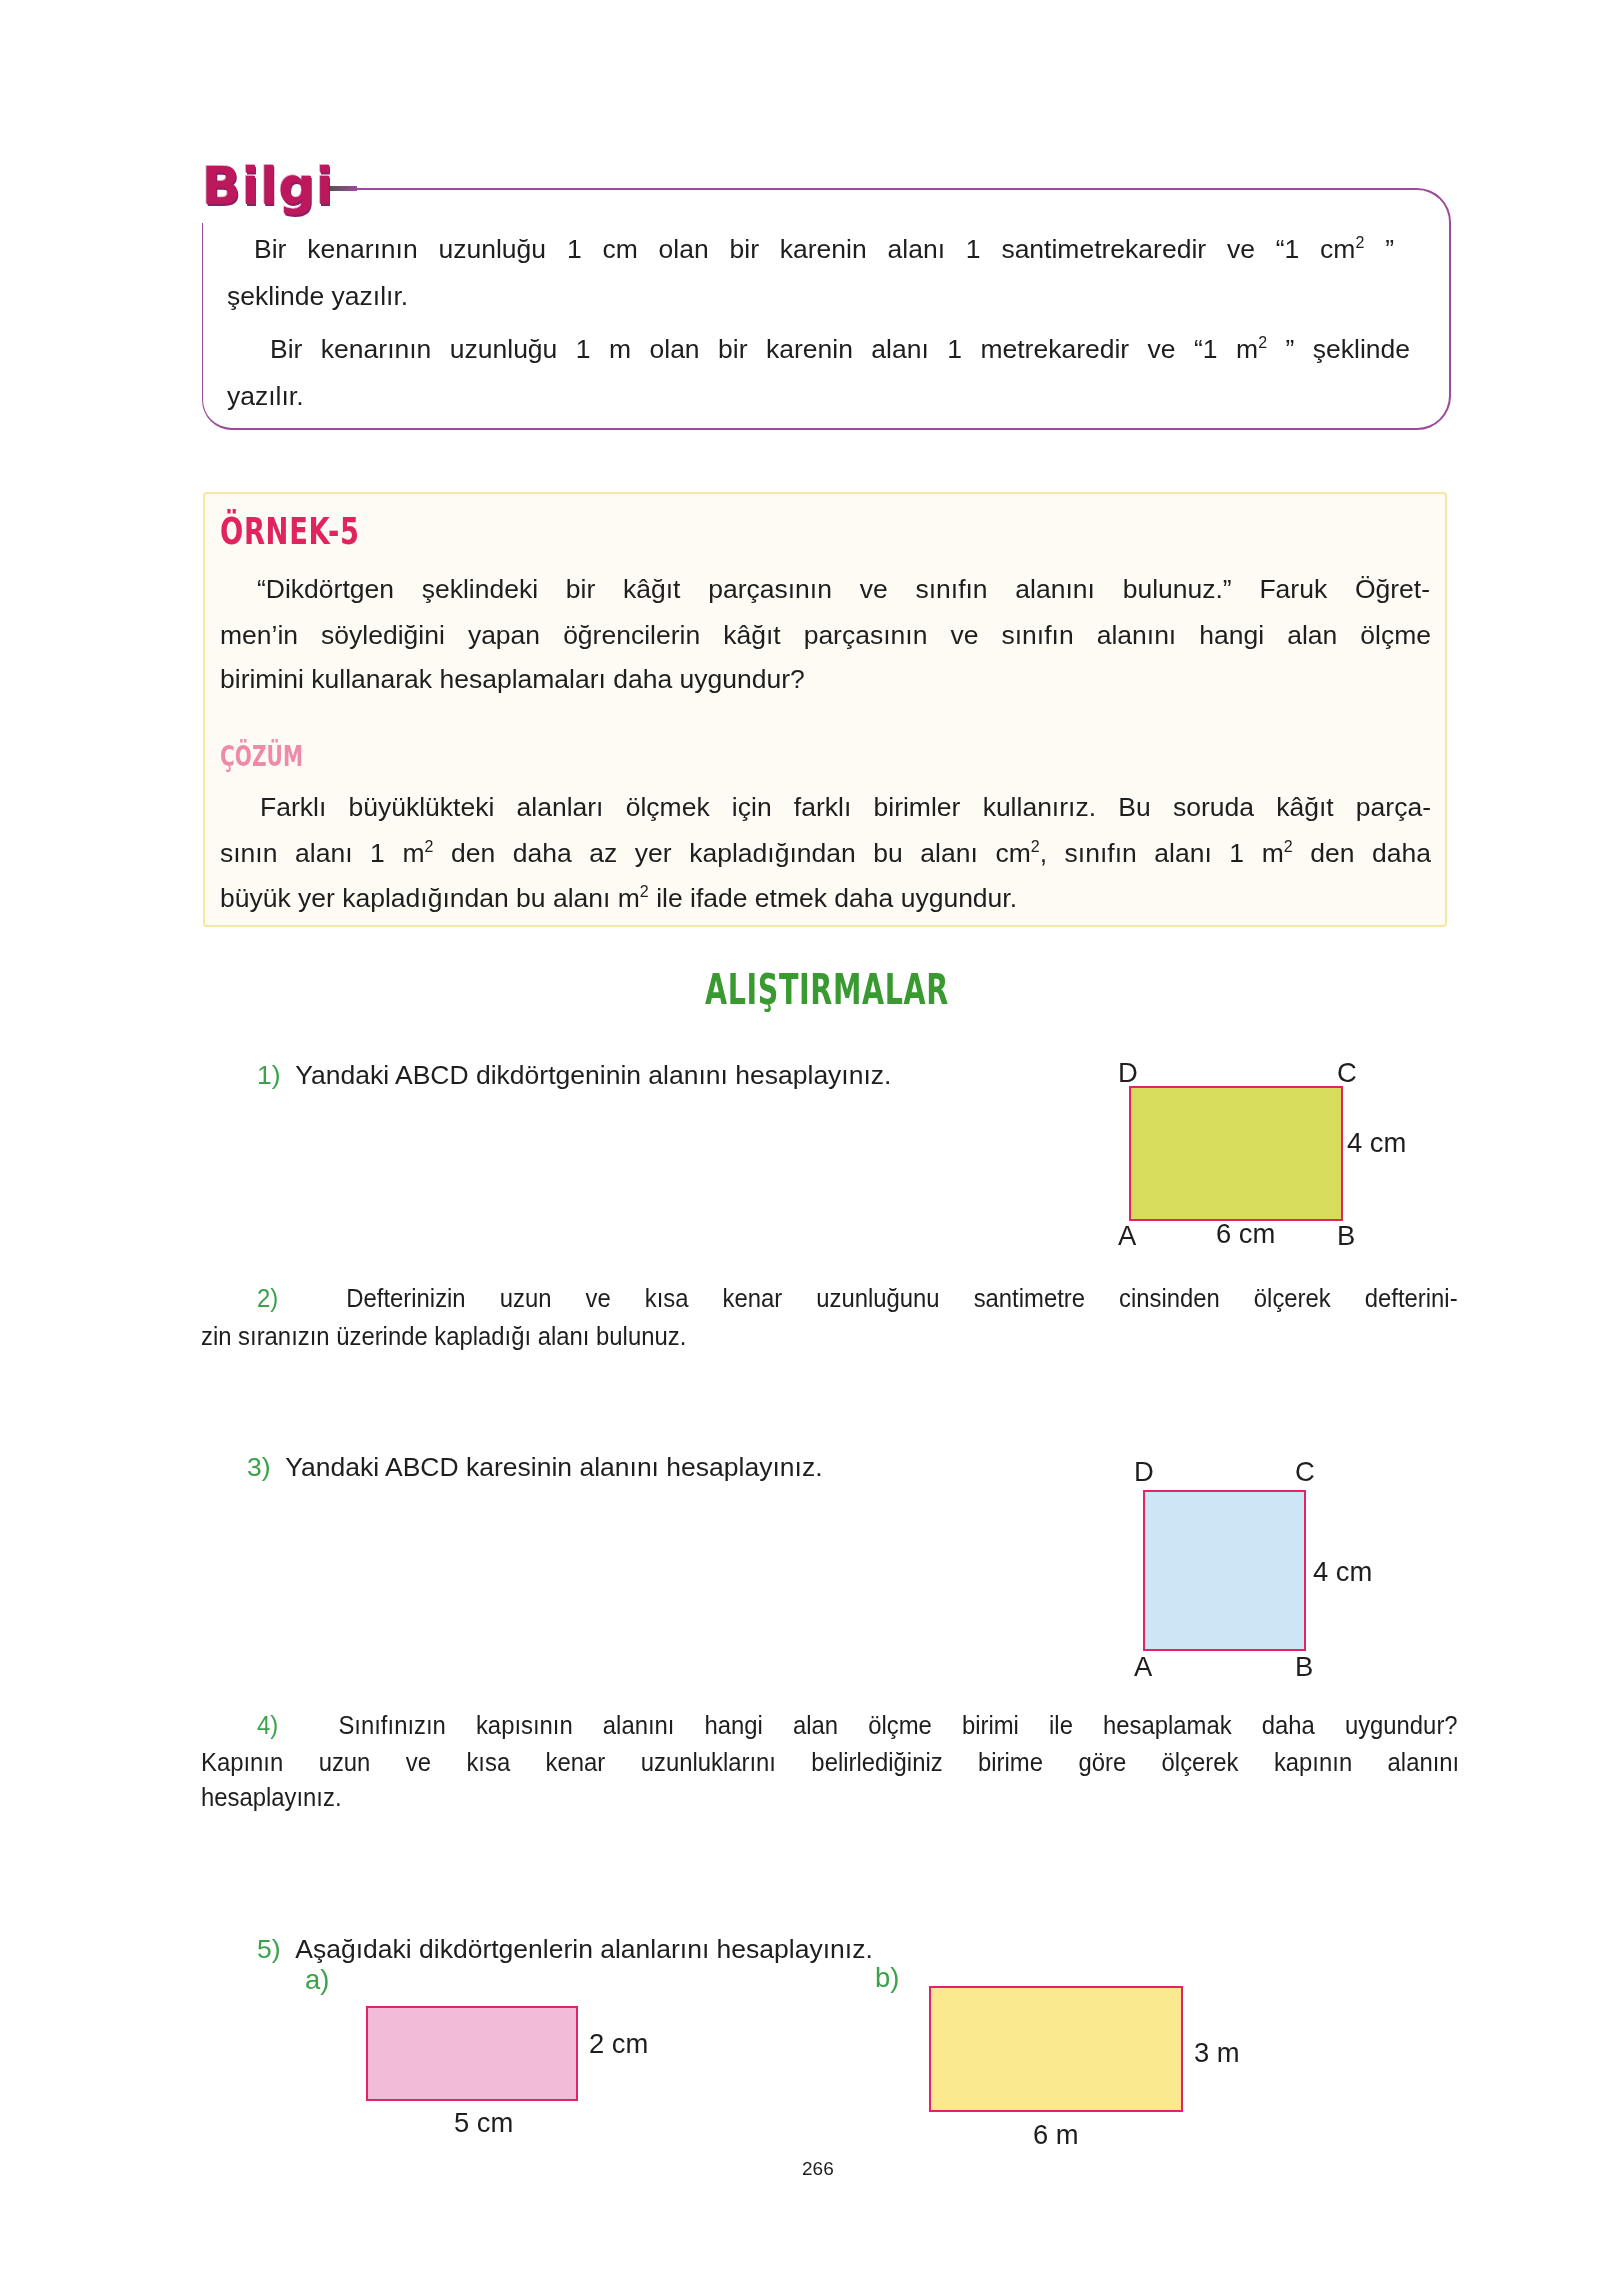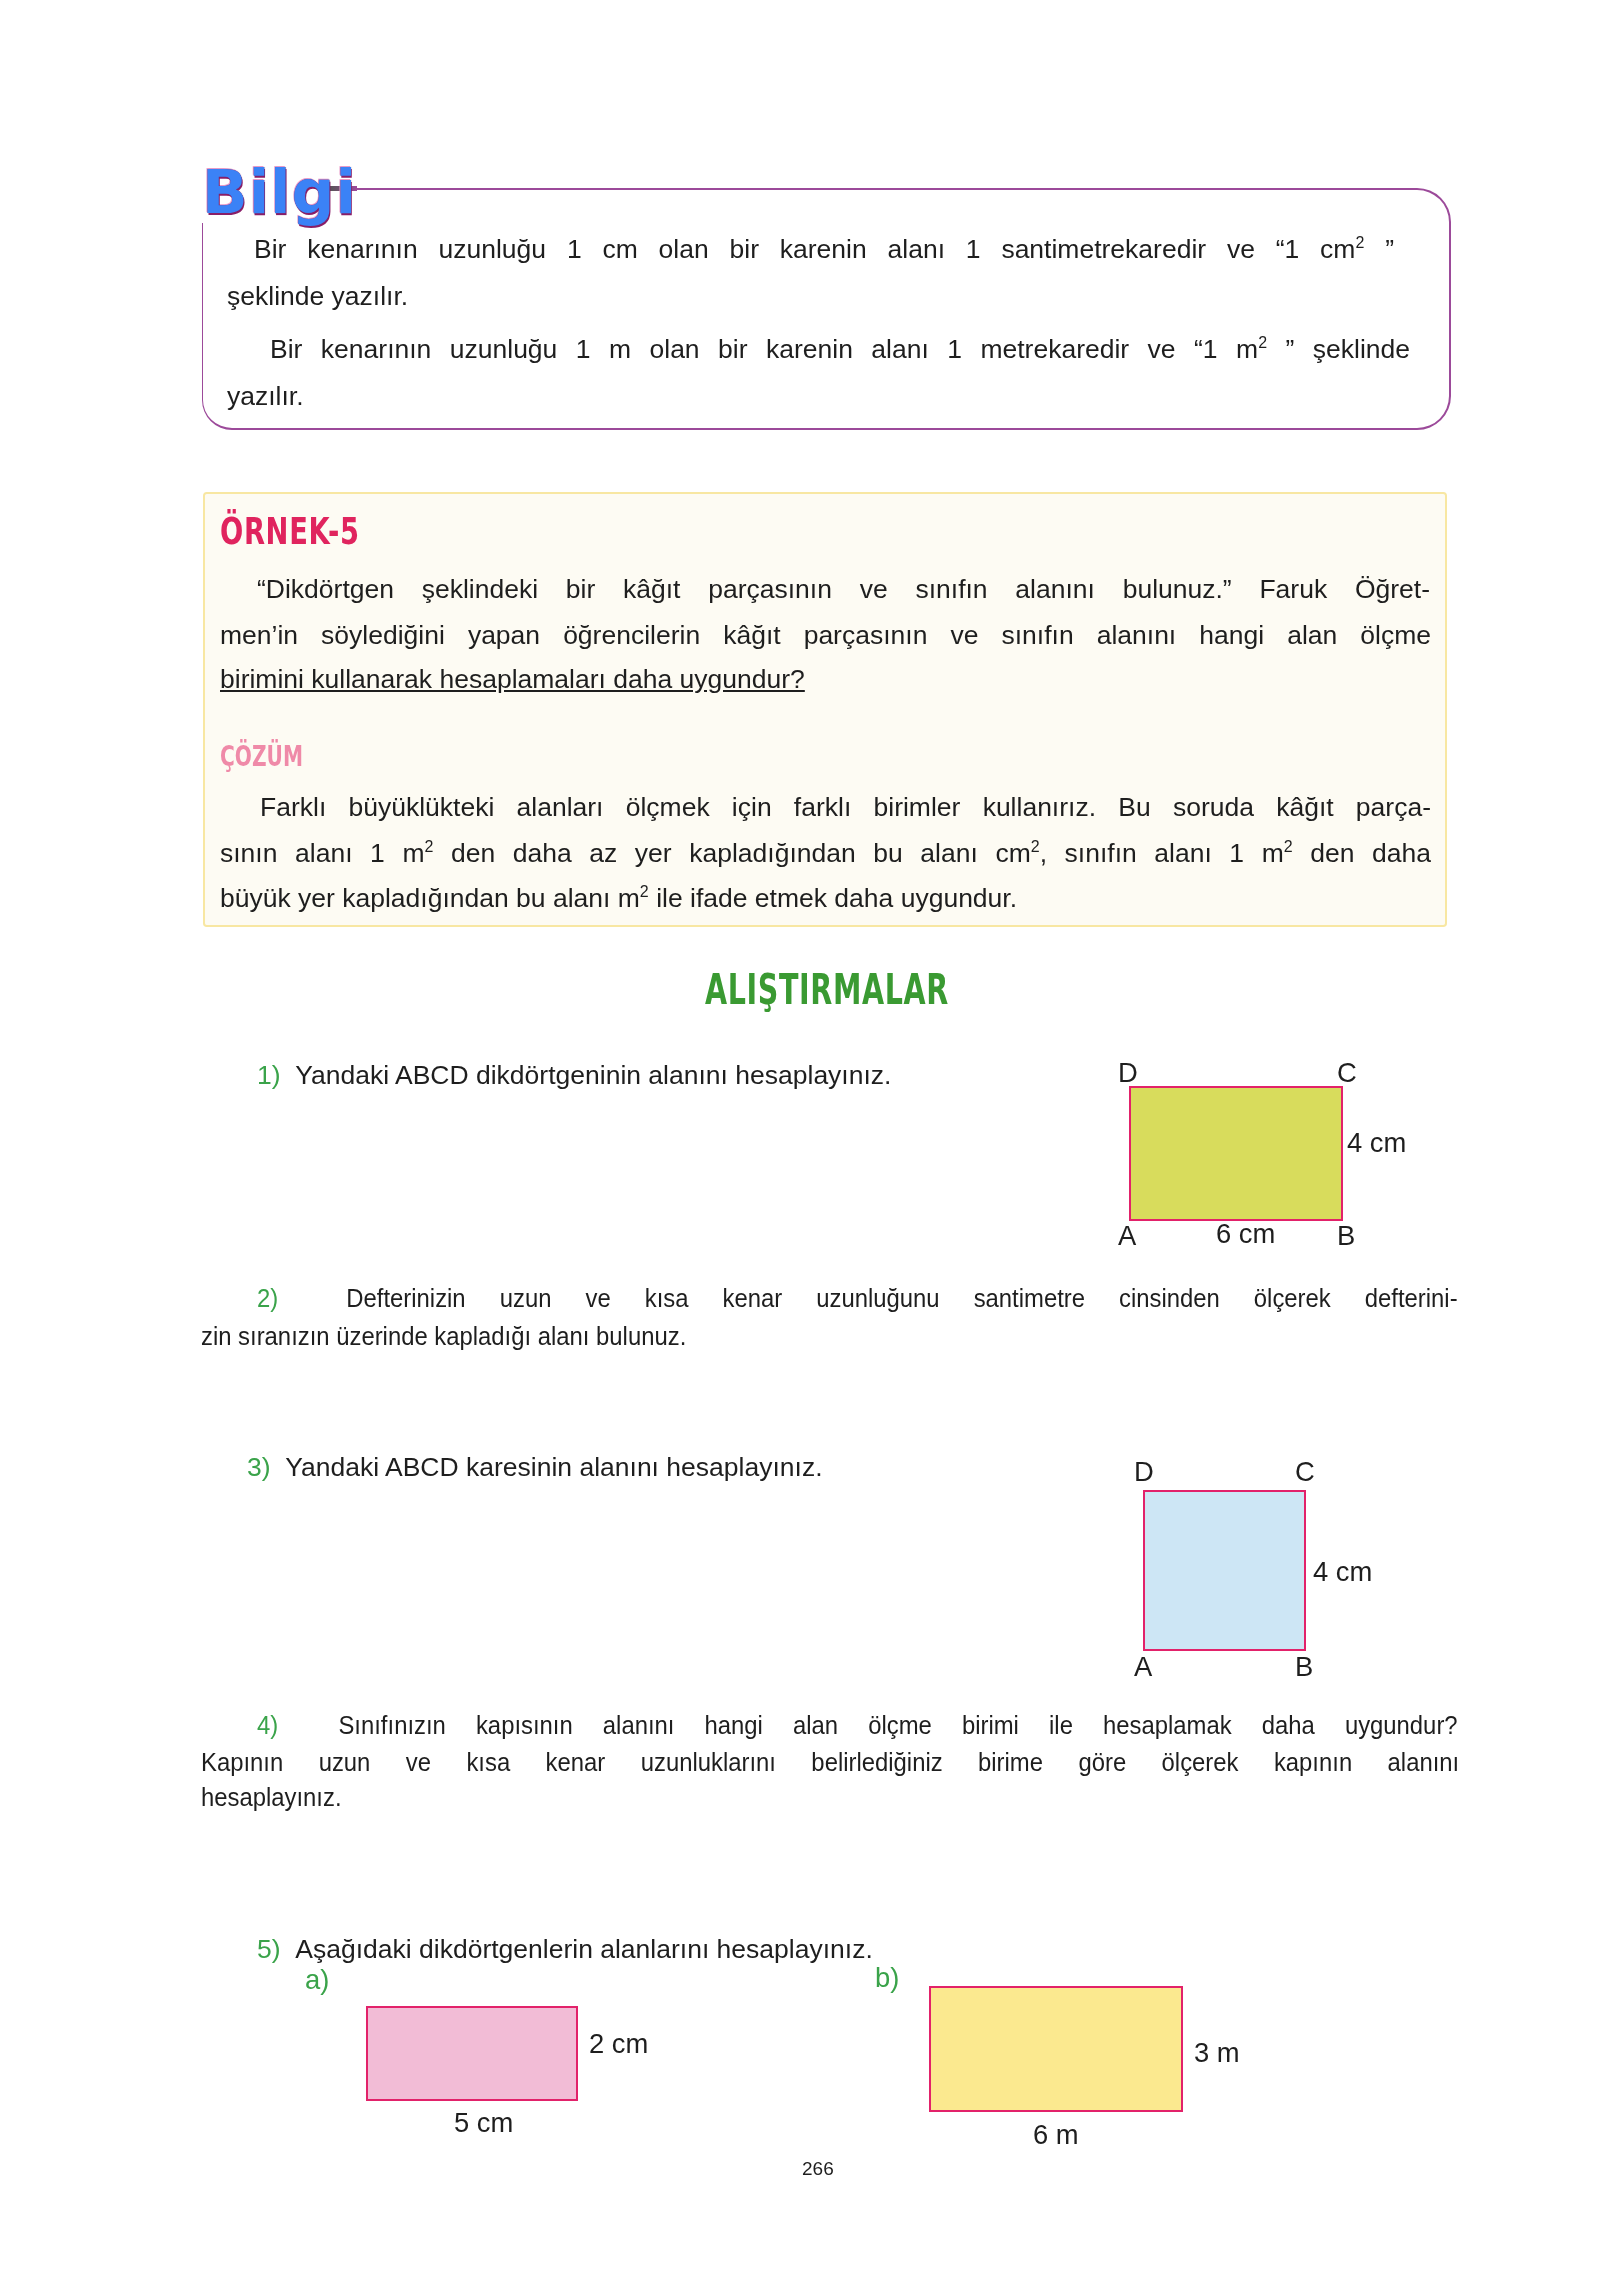--- a/index.html
+++ b/index.html
@@ -10,21 +10,21 @@
     color: #1e1e1e;
   }
   .abs { position: absolute; }
   .line { position: absolute; white-space: nowrap; font-size: 26.5px; line-height: 32px; }
   .just { position: absolute; font-size: 26.5px; line-height: 32px; text-align: justify; text-align-last: justify; white-space: nowrap; }
   sup { font-size: 16px; line-height: 0; vertical-align: 10.4px; }
 
   
   .bilgi-logo {
     left: 202px; top: 157px; font-family: "DejaVu Sans", sans-serif; font-weight: bold;
-    font-size: 60px; letter-spacing: 0.9px; color: #3b82f6;
+    font-size: 51px; letter-spacing: 0.9px; color: #be185d;
     text-shadow: 0 0 0.9px #7a1b5e, 0.9px 1.9px 0 #8a1f68, -0.9px -0.9px 0 #f1a6d2;
   }
   .bilgi-frame {
     left: 202px; top: 188px; width: 1249px; height: 242px;
     border: 2.8px solid #9c4a9a; border-left-width: 1.9px;
     border-radius: 0 34px 34px 30px; box-sizing: border-box;
   }
   .bilgi-gap { left: 189px; top: 180px; width: 140px; height: 43px; background: #fff; }
   .bilgi-gap2 { left: 329px; top: 186px; width: 28px; height: 4.7px; background: linear-gradient(to right, #555, #9c4a9a); }
 
@@ -62,21 +62,21 @@
 <div class="just" style="left:254px; top:233px; width:1140px;"><span>Bir kenarının uzunluğu 1 cm olan bir karenin alanı 1 santimetrekaredir ve “1 cm</span><sup>2</sup><span> ”</span></div>
 <div class="line" style="left:227px; top:280px;">şeklinde yazılır.</div>
 <div class="just" style="left:270px; top:333px; width:1140px;"><span>Bir kenarının uzunluğu 1 m olan bir karenin alanı 1 metrekaredir ve “1 m</span><sup>2</sup><span> ” şeklinde</span></div>
 <div class="line" style="left:227px; top:380px;">yazılır.</div>
 
 <div class="abs ornek-box"></div>
 <div class="abs ornek-title">ÖRNEK-5</div>
 
 <div class="just" style="left:257px; top:573px; width:1173px;">“Dikdörtgen şeklindeki bir kâğıt parçasının ve sınıfın alanını bulunuz.” Faruk Öğret-</div>
 <div class="just" style="left:220px; top:619px; width:1211px;">men’in söylediğini yapan öğrencilerin kâğıt parçasının ve sınıfın alanını hangi alan ölçme</div>
-<div class="line" style="left:220px; top:663px;text-decoration:underline;">birimini kullanarak hesaplamaları daha uygundur?</div>
+<div class="line" style="left:220px; top:663px;">birimini kullanarak hesaplamaları daha uygundur?</div>
 
 <div class="abs cozum-title">ÇÖZÜM</div>
 
 <div class="just" style="left:260px; top:791px; width:1171px;">Farklı büyüklükteki alanları ölçmek için farklı birimler kullanırız. Bu soruda kâğıt parça-</div>
 <div class="just" style="left:220px; top:837px; width:1211px;"><span>sının alanı 1 m</span><sup>2</sup><span> den daha az yer kapladığından bu alanı cm</span><sup>2</sup><span>, sınıfın alanı 1 m</span><sup>2</sup><span> den daha</span></div>
 <div class="line" style="left:220px; top:882px;"><span>büyük yer kapladığından bu alanı m</span><sup>2</sup><span> ile ifade etmek daha uygundur.</span></div>
 
 <div class="abs section-title">ALIŞTIRMALAR</div>
 
 <div class="line" style="left:257px; top:1059px;"><span class="num">1)</span>&nbsp;&nbsp;<span>Yandaki ABCD dikdörtgeninin alanını hesaplayınız.</span></div>

